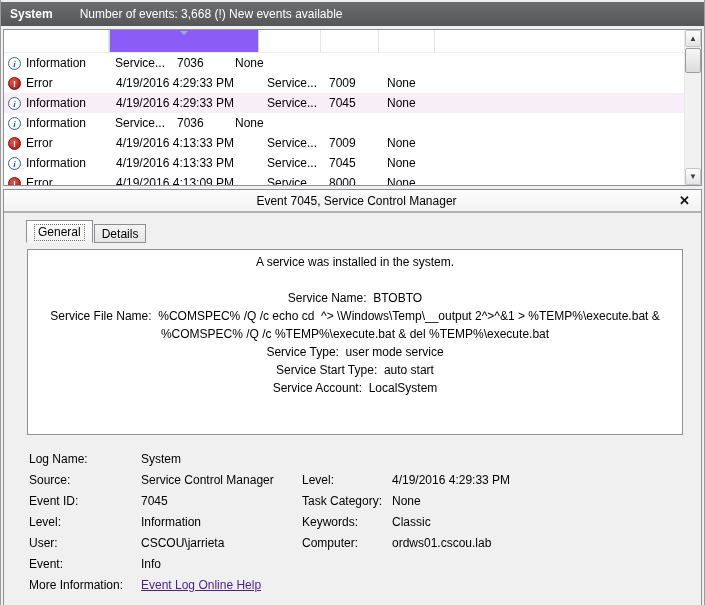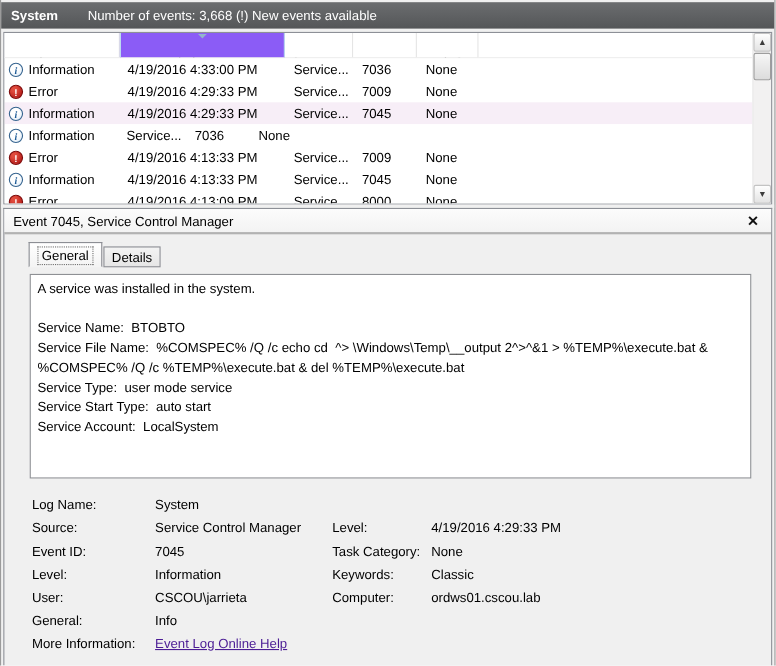--- a/index.html
+++ b/index.html
@@ -82,21 +82,21 @@
   .sthumb {
     position:absolute; left:0; top:18px; width:16px; height:25px;
     background:linear-gradient(#f6f6f6,#dcdcdc);
     border:1px solid #9d9d9d; border-radius:2px; cursor:grab;
   }
   
   .splitter { position:absolute; left:0; top:186px; width:100%; height:3px; background:#f0f0f0; cursor:row-resize; }
   
   .detail-panel {
     position:absolute; left:2px; top:189px; width:699px; height:416px;
-    background:#f0f0f0; border:1px solid #8d9097; border-bottom:none;
+    background:#f0f0f0; border:1px solid #8d9097; border-bottom:none;text-align:center;
   }
   .detail-title {
     position:absolute; left:0; top:0; width:100%; height:23px;
     background:linear-gradient(#fcfcfc,#f3f3f3);
     border-bottom:2px solid #b2b2b2; padding:4px 0 0 8px;
   }
   .close-btn {
     position:absolute; right:11px; top:3px; font-weight:bold; font-size:13px;
     color:#111; cursor:pointer; line-height:16px;
   }
@@ -142,21 +142,20 @@
         <span>Date and Time</span>
       </div>
       <div class="hcol w-source">Source</div>
       <div class="hcol w-event">Event ID</div>
       <div class="hcol w-task">Task C...</div>
       <div class="hcol w-fill"></div>
     </div>
     <div class="rows" id="rows">
         <div class="row">
           <div class="cell c-level"><span class="lvl-icon info">i</span>Information</div>
-          <div class="cell c-date">4/19/2016 4:33:00 PM</div>
           <div class="cell c-source">Service...</div>
           <div class="cell c-event">7036</div>
           <div class="cell c-task">None</div>
         </div>
         <div class="row">
           <div class="cell c-level"><span class="lvl-icon error">!</span>Error</div>
           <div class="cell c-date">4/19/2016 4:29:33 PM</div>
           <div class="cell c-source">Service...</div>
           <div class="cell c-event">7009</div>
           <div class="cell c-task">None</div>
@@ -251,21 +250,21 @@
           <span class="fl2">Keywords:</span>
           <span class="fv2">Classic</span>
         </div>
         <div class="frow">
           <span class="fl1">User:</span>
           <span class="fv1">CSCOU\jarrieta</span>
           <span class="fl2">Computer:</span>
           <span class="fv2">ordws01.cscou.lab</span>
         </div>
         <div class="frow">
-          <span class="fl1">General:</span>
+          <span class="fl1">Event:</span>
           <span class="fv1">Info</span>
         </div>
         <div class="frow">
           <span class="fl1">More Information:</span>
           <span class="fv1 link">Event Log Online Help</span>
         </div>
       </div>
   </div>
 
 </div>

